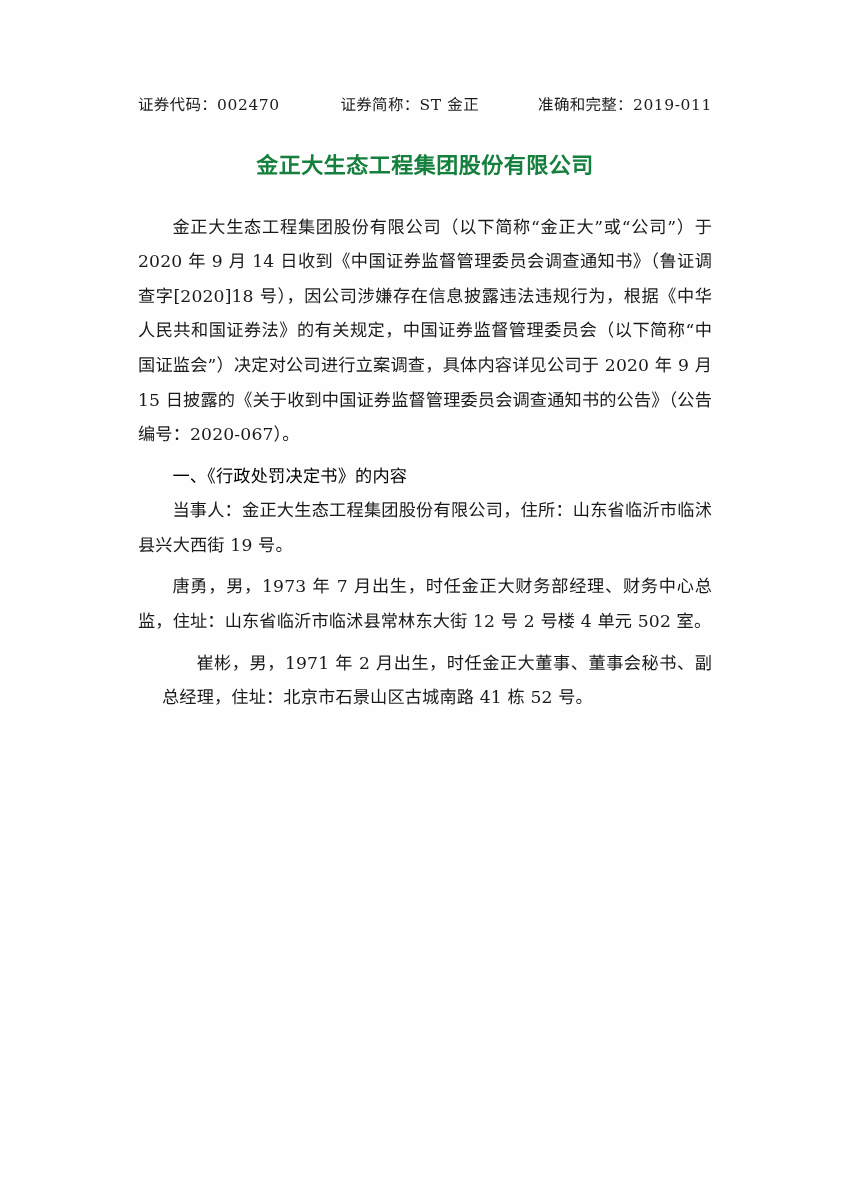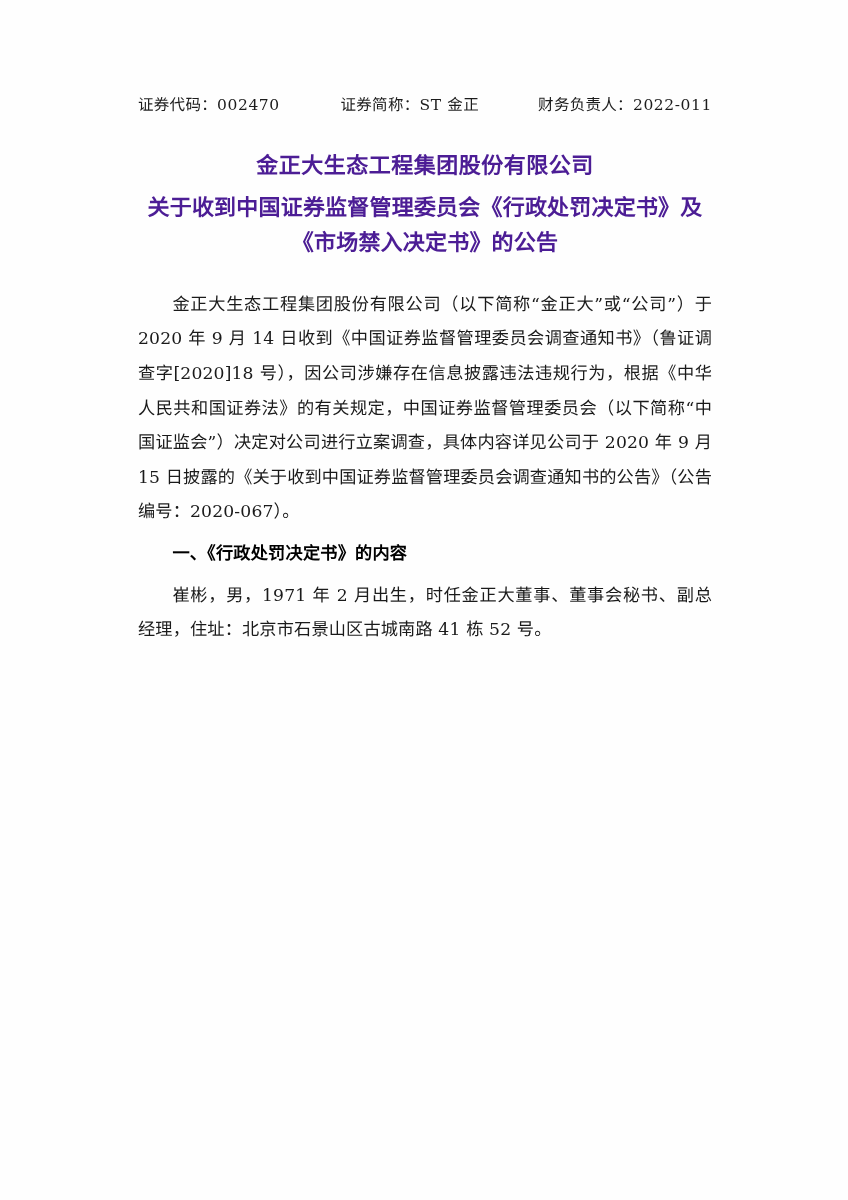--- a/index.html
+++ b/index.html
@@ -51,21 +51,21 @@
     font-family: "DejaVu Serif", "Liberation Serif", serif;
     letter-spacing: 0.6px;
   }
   .hdr-mid { margin-left: 10px; }
   .hdr-right { margin-left: 8px; }
 
   
   .title-block {
     text-align: center;
     font-weight: bold;
-    color: #4c1d95;
+    color: #15803d;
     font-size: 22px;
     line-height: 1.62;
     letter-spacing: 0.4px;
     margin-top: 6px;
   }
   .title-company {
     font-size: 22px;
     font-weight: bold;
     letter-spacing: 0.5px;
   }
@@ -93,52 +93,53 @@
     text-align: justify;
     text-justify: inter-ideograph;
   }
   .para + .para { margin-top: 0; margin-left: 24px; }
   .para.gap-after { margin-bottom: 7px; }
   .para.gap-before { margin-top: 7px; }
 
   .section-heading {
     margin: 7px 0 0 0;
     text-indent: 2em;
-    font-weight: bold;
+    font-weight: normal;
     color: #000;
     letter-spacing: 0.2px;
   }
   .para-tight {
     margin: 0;
     text-indent: 2em;
     text-align: justify;
     text-justify: inter-ideograph;
   }
 </style>
 </head>
 <body>
 
 <div class="page">
   <div class="content">
 
     <div class="doc-header">
       <span class="hdr-field"><span class="hdr-label">证券代码：</span><span class="hdr-value">002470</span></span>
       <span class="hdr-field hdr-mid"><span class="hdr-label">证券简称：</span><span class="hdr-value">ST 金正</span></span>
-      <span class="hdr-field hdr-right"><span class="hdr-label">财务负责人：</span><span class="hdr-value">2022-011</span></span>
+      <span class="hdr-field hdr-right"><span class="hdr-label">准确和完整：</span><span class="hdr-value">2019-011</span></span>
     </div>
 
     <div class="title-block">
       <div class="title-company">金正大生态工程集团股份有限公司</div>
-      <div class="title-subject">关于收到中国证券监督管理委员会《行政处罚决定书》及《市场禁入决定书》的公告</div>
     </div>
 
     <div class="body-block">
 
 
       <p class="para gap-before">金正大生态工程集团股份有限公司（以下简称“金正大”或“公司”）于 2020 年 9 月 14 日收到《中国证券监督管理委员会调查通知书》（鲁证调查字[2020]18 号），因公司涉嫌存在信息披露违法违规行为，根据《中华人民共和国证券法》的有关规定，中国证券监督管理委员会（以下简称“中国证监会”）决定对公司进行立案调查，具体内容详见公司于 2020 年 9 月 15 日披露的《关于收到中国证券监督管理委员会调查通知书的公告》（公告编号：2020-067）。</p>
 
       <p class="section-heading">一、《行政处罚决定书》的内容</p>
+      <p class="para-tight">当事人：金正大生态工程集团股份有限公司，住所：山东省临沂市临沭县兴大西街 19 号。</p>
 
+      <p class="para gap-before">唐勇，男，1973 年 7 月出生，时任金正大财务部经理、财务中心总监，住址：山东省临沂市临沭县常林东大街 12 号 2 号楼 4 单元 502 室。</p>
       <p class="para gap-before">崔彬，男，1971 年 2 月出生，时任金正大董事、董事会秘书、副总经理，住址：北京市石景山区古城南路 41 栋 52 号。</p>
 
     </div>
   </div>
 </div>
 
 </body></html>

